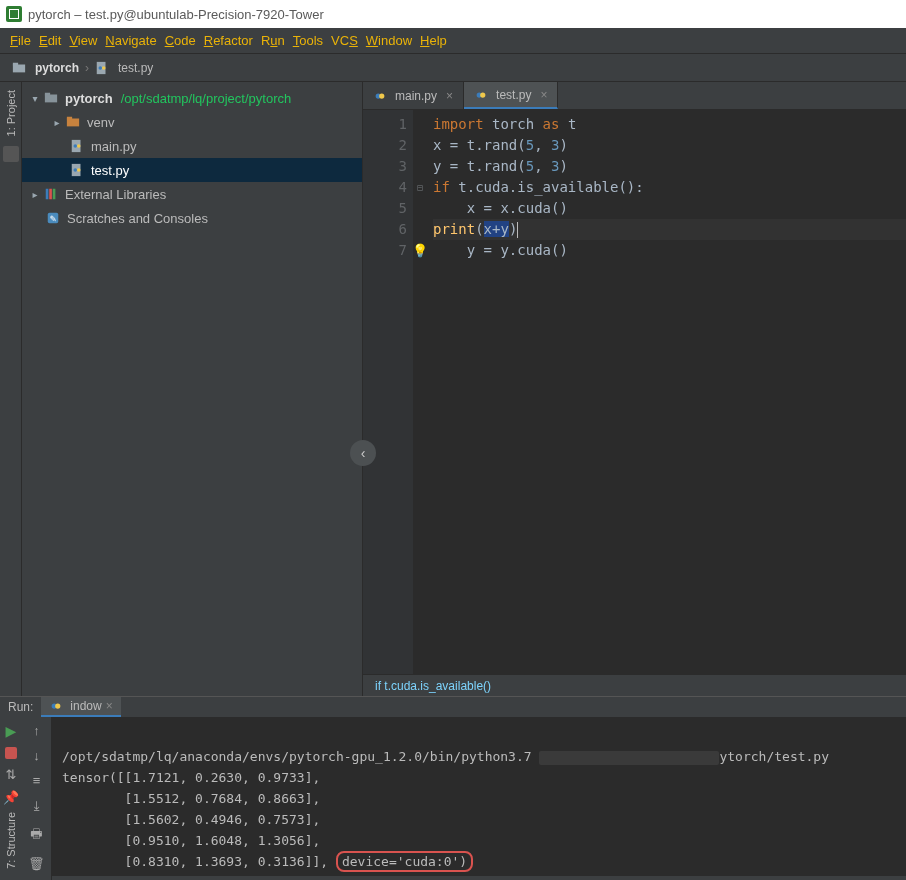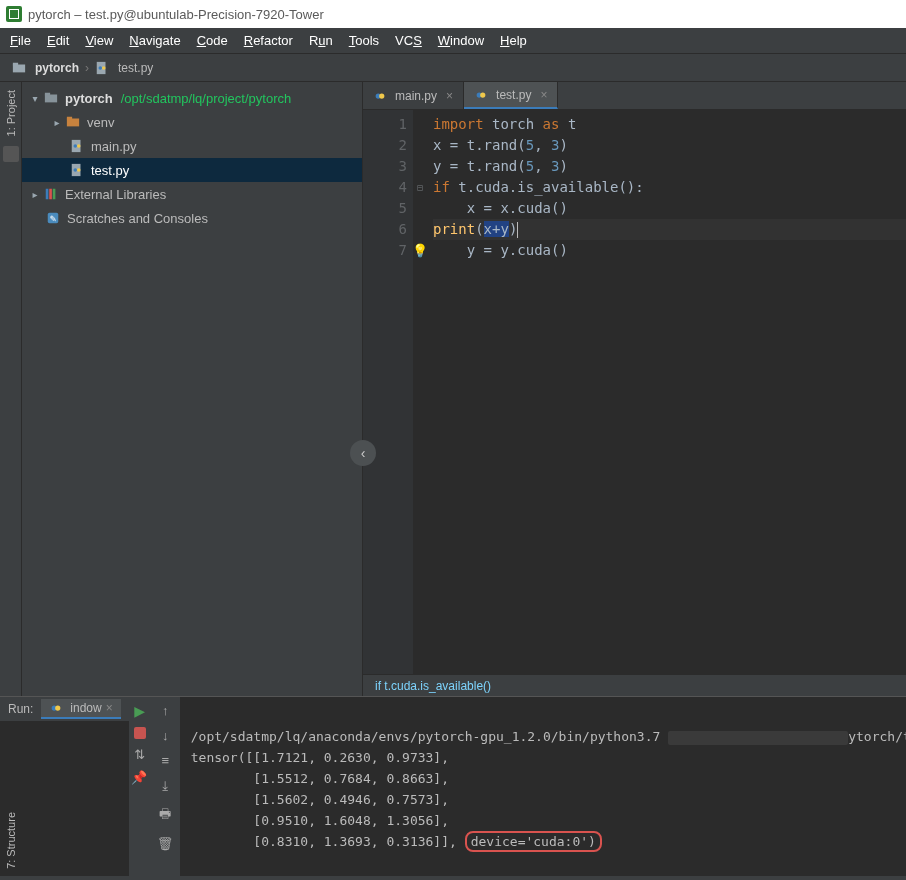--- a/index.html
+++ b/index.html
@@ -1,20 +1,20 @@
 <!DOCTYPE html>
 <html><head>
 <meta charset="utf-8">
 <style>
   * { margin:0; padding:0; box-sizing:border-box; }
   html,body { width:906px; height:880px; font-family:"Segoe UI",Arial,sans-serif; font-size:13px; color:#bbb; background:#3c3f41; overflow:hidden; }
   .titlebar { height:28px; background:#fff; display:flex; align-items:center; padding:0 6px; gap:6px; color:#5a5a5a; }
   .titlebar .icon-app { width:16px; height:16px; background:#2e7d32; display:inline-block; border-radius:2px; position:relative; }
   .titlebar .icon-app::after { content:""; position:absolute; inset:3px; border:1px solid #fff; }
-  .menubar { height:26px; background:#3c3f41; display:flex; align-items:center; padding:0 10px; gap:16px; color:#ffffff; border-bottom:1px solid #2b2b2b; }
+  .menubar { height:26px; background:#3c3f41; display:flex; align-items:center; padding:0 10px; gap:8px; color:#eab308; border-bottom:1px solid #2b2b2b; }
   .menubar span u { text-decoration:underline; }
   .breadcrumb { height:28px; background:#3c3f41; display:flex; align-items:center; padding:0 12px; gap:6px; color:#bababa; border-bottom:1px solid #2b2b2b; font-size:12px; }
   .breadcrumb .chev { color:#777; }
   .ficon { width:14px; height:14px; display:inline-block; vertical-align:middle; margin-right:3px; }
   .ficon svg { width:14px; height:14px; display:block; }
   .main { display:flex; height:614px; }
   .leftrail { width:22px; background:#3c3f41; border-right:1px solid #2b2b2b; display:flex; flex-direction:column; align-items:center; padding-top:4px; gap:6px; }
   .railtab { writing-mode:vertical-rl; transform:rotate(180deg); font-size:11px; color:#bbb; padding:4px 2px; }
   .railicon { width:16px; height:16px; background:#555; border-radius:2px; }
   .projectpane { width:341px; background:#3c3f41; border-right:1px solid #2b2b2b; display:flex; flex-direction:column; }
@@ -42,21 +42,21 @@
   .bulb { color:#f0a500; font-size:13px; }
   .code { flex:1; padding:4px 0 0 6px; }
   .code .ln { height:21px; line-height:21px; white-space:pre; }
   .code .ln.cur { background:#323232; }
   .kw { color:#cc7832; }
   .nm { color:#a9b7c6; }
   .num { color:#6897bb; }
   .fn { color:#ffc66d; }
   .caret { border-right:1px solid #bbb; display:inline-block; height:16px; vertical-align:middle; }
   .crumb { height:22px; background:#3c3f41; color:#7dd3fc; font-size:12px; display:flex; align-items:center; padding-left:12px; border-top:1px solid #2b2b2b; }
-  .run { height:180px; background:#2b2b2b; border-top:1px solid #555; display:flex; flex-direction:row; }
+  .run { height:180px; background:#2b2b2b; border-top:1px solid #555; display:flex; flex-direction:column; }
   .run-head { height:24px; background:#3c3f41; display:flex; align-items:center; padding:0 8px; gap:8px; font-size:12px; color:#bbb; }
   .run-head .tabx { background:#4e5254; padding:2px 8px; display:flex; align-items:center; gap:4px; border-bottom:2px solid #3b7cba; }
   .run-body { flex:1; display:flex; }
   .run-left { width:22px; background:#3c3f41; display:flex; flex-direction:column; align-items:center; gap:8px; padding-top:6px; }
   .run-left2 { width:30px; background:#3c3f41; display:flex; flex-direction:column; align-items:center; gap:10px; padding-top:6px; border-right:1px solid #2b2b2b; }
   .play { color:#499c54; font-size:14px; }
   .stop { color:#c75450; width:12px; height:12px; background:#c75450; border-radius:2px; }
   .gi { color:#aaa; font-size:13px; }
   .console { flex:1; font-family:"Consolas","DejaVu Sans Mono",monospace; font-size:13px; color:#bbb; padding:8px 10px 0 10px; line-height:21px; white-space:pre; position:relative; }
   .hl { border:2px solid #d9534f; border-radius:8px; padding:0 4px; display:inline-block; line-height:17px; }

